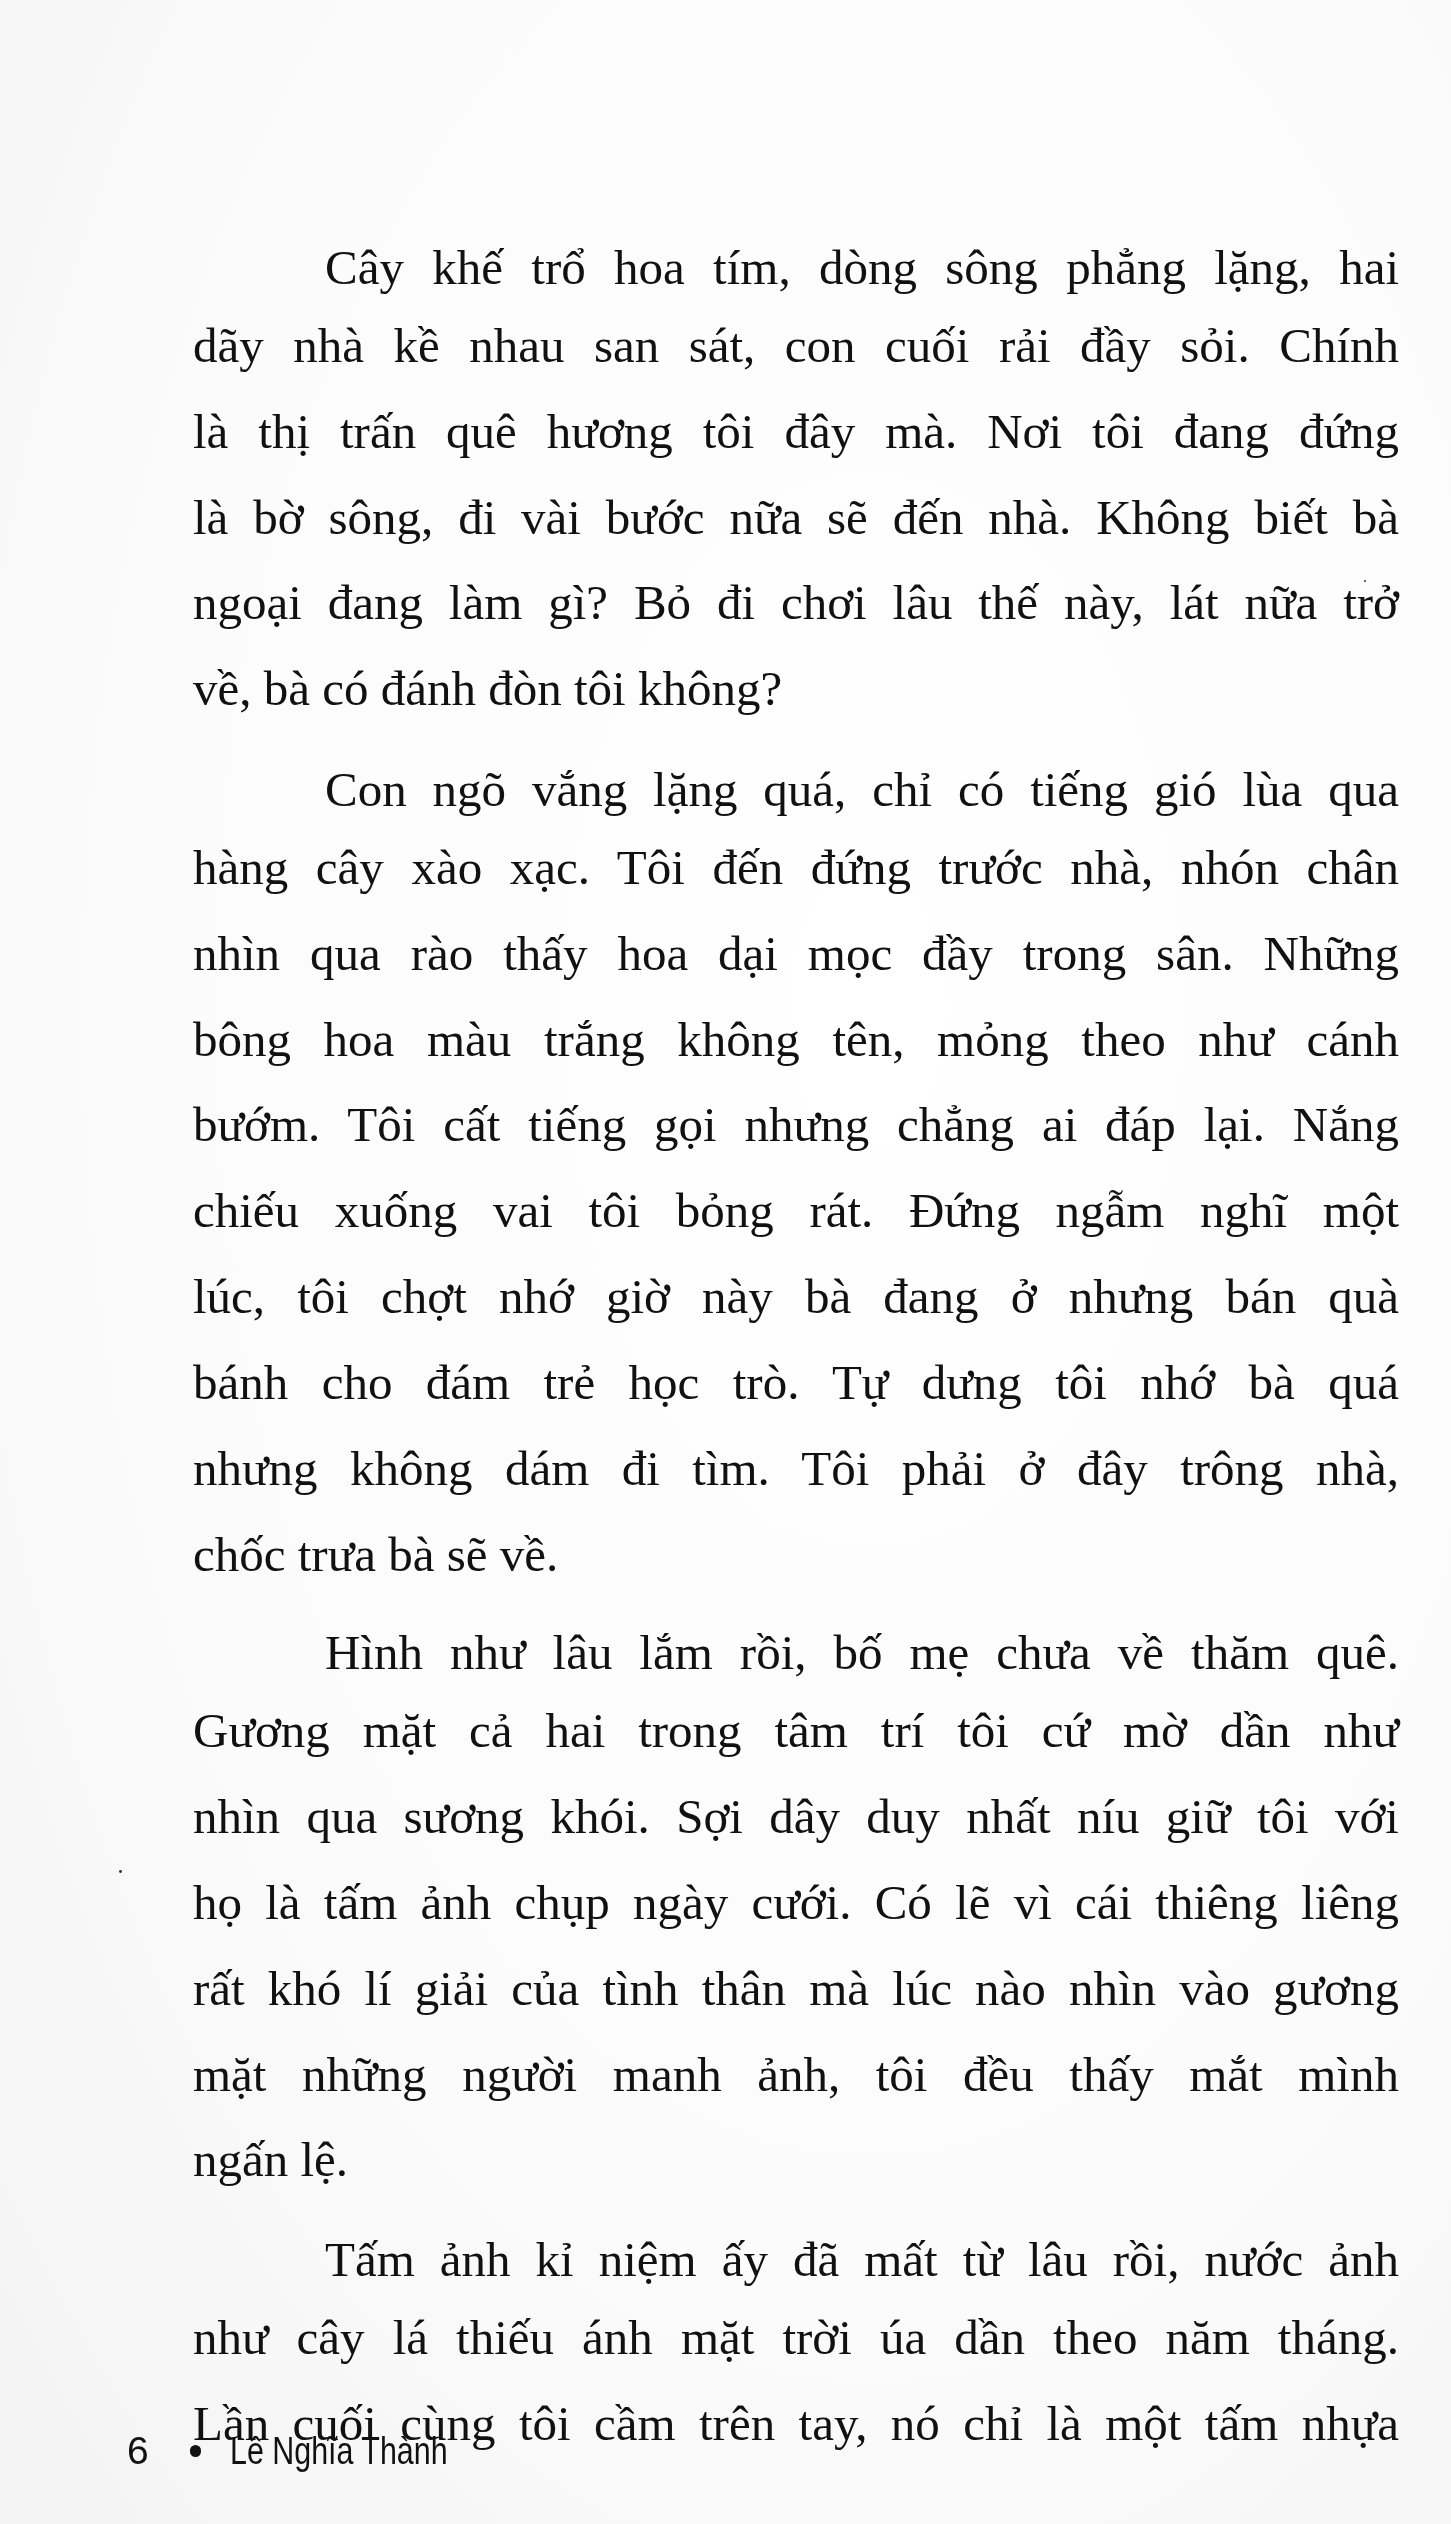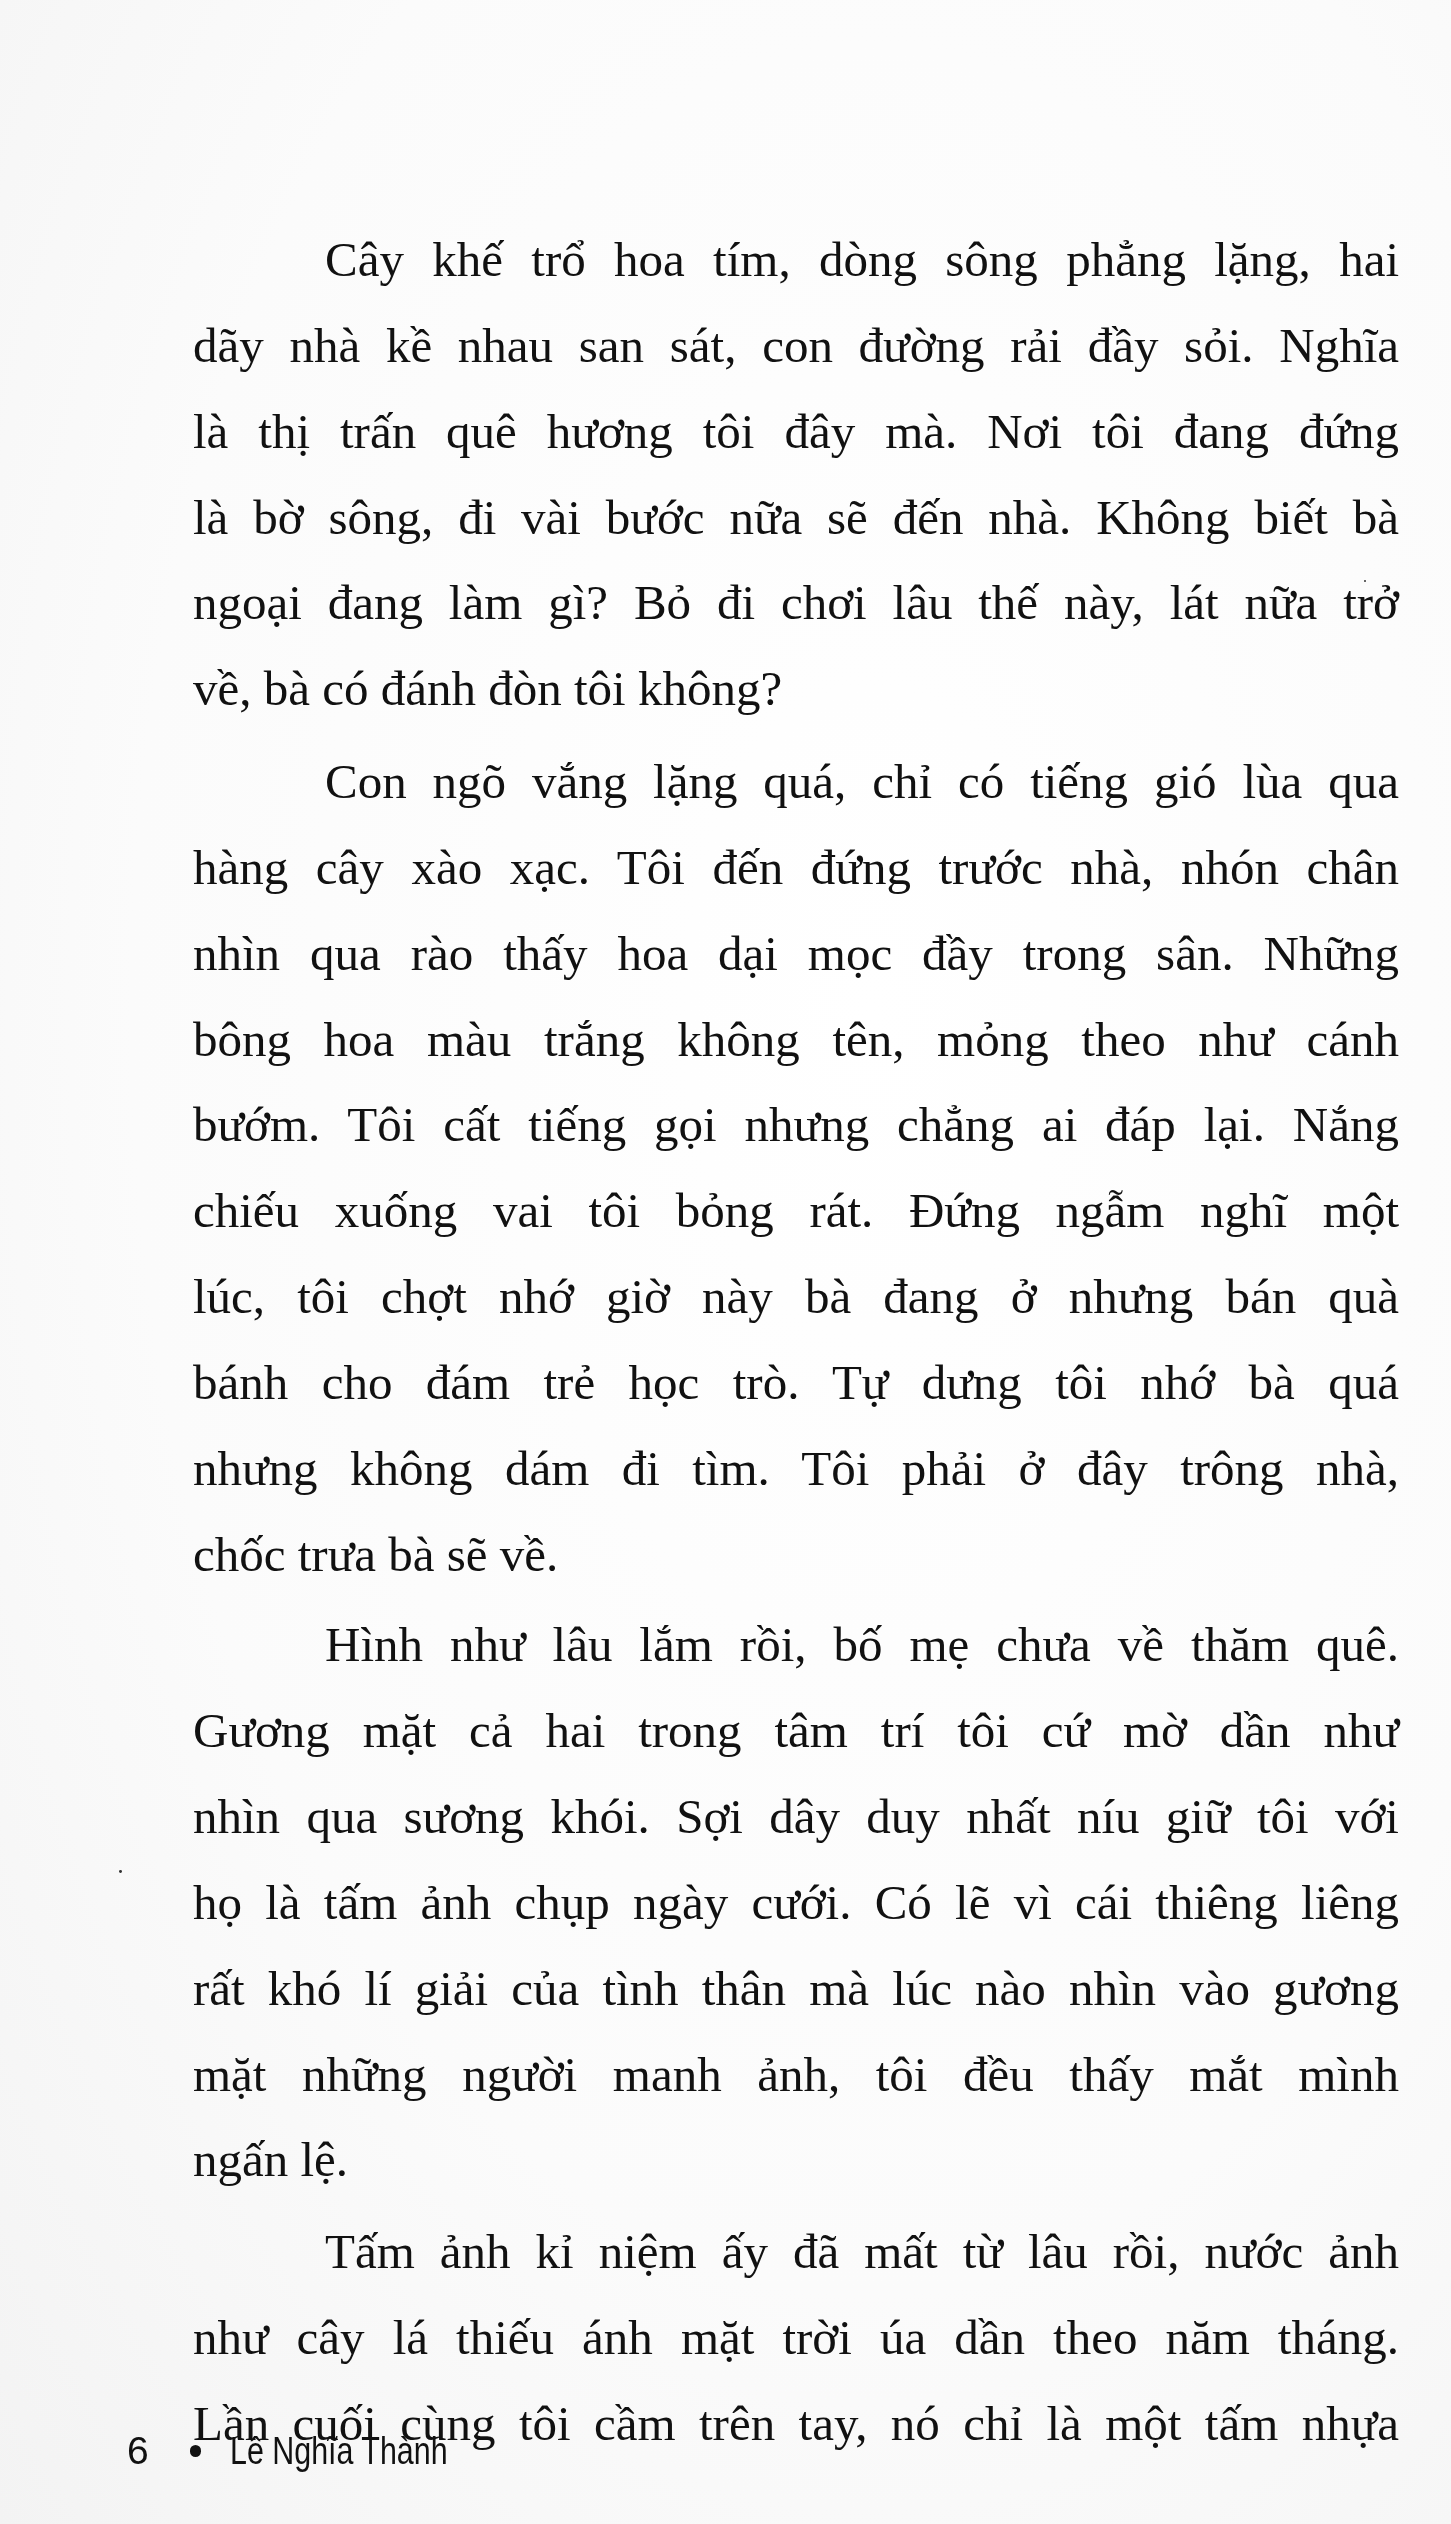--- a/index.html
+++ b/index.html
@@ -8,37 +8,37 @@
     font-family:"DejaVu Serif", "Liberation Serif", serif; color:#111;
   }
   .page { position:absolute; left:0; top:0; width:1452px; height:2525px;
     background: radial-gradient(ellipse at 60% 40%, #ffffff 0%, #fbfbfb 60%, #f3f3f3 100%); }
   .text-block { position:absolute; left:193px; top:226px; width:1206px; }
   .line {
     position:absolute; left:0; width:1206px; height:68px; white-space:nowrap;
     font-family:"Liberation Serif", serif; font-size:49px; line-height:68px;
     text-align:justify; text-align-last:justify; color:#111;
   }
-  .line.indent { left:132px; width:1074px; }
+  .line.indent { left:132px; width:1074px;margin-top:8px; }
   .line.last { text-align-last:left; }
   .footer { position:absolute; left:127px; top:2429px; font-family:"Liberation Sans", sans-serif;
     font-size:39px; color:#111; display:flex; align-items:center; gap:0; }
   .footer .pnum { width:49px; }
   .footer .bullet { width:11.7px; height:11.7px; border-radius:50%; background:#111; margin:0 29px 0 13.7px; }
   .footer .author { font-family:"Liberation Sans", sans-serif; font-size:39px; transform:scaleX(0.78); transform-origin:left center; }
   .speck { position:absolute; width:2.9px; height:2.9px; background:#333; border-radius:50%; }
 </style>
 </head>
 <body>
 
 <div class="page">
   <div class="text-block">
 
     <div class="line indent" style="top:0px">Cây khế trổ hoa tím, dòng sông phẳng lặng, hai</div>
-    <div class="line" style="top:86px">dãy nhà kề nhau san sát, con đường rải đầy sỏi. Nghĩa</div>
+    <div class="line" style="top:86px">dãy nhà kề nhau san sát, con cuối rải đầy sỏi. Chính</div>
     <div class="line" style="top:172px">là thị trấn quê hương tôi đây mà. Nơi tôi đang đứng</div>
     <div class="line" style="top:258px">là bờ sông, đi vài bước nữa sẽ đến nhà. Không biết bà</div>
     <div class="line" style="top:343px">ngoại đang làm gì? Bỏ đi chơi lâu thế này, lát nữa trở</div>
     <div class="line last" style="top:429px">về, bà có đánh đòn tôi không?</div>
 
     <div class="line indent" style="top:522px">Con ngõ vắng lặng quá, chỉ có tiếng gió lùa qua</div>
     <div class="line" style="top:608px">hàng cây xào xạc. Tôi đến đứng trước nhà, nhón chân</div>
     <div class="line" style="top:694px">nhìn qua rào thấy hoa dại mọc đầy trong sân. Những</div>
     <div class="line" style="top:780px">bông hoa màu trắng không tên, mỏng theo như cánh</div>
     <div class="line" style="top:865px">bướm. Tôi cất tiếng gọi nhưng chẳng ai đáp lại. Nắng</div>

